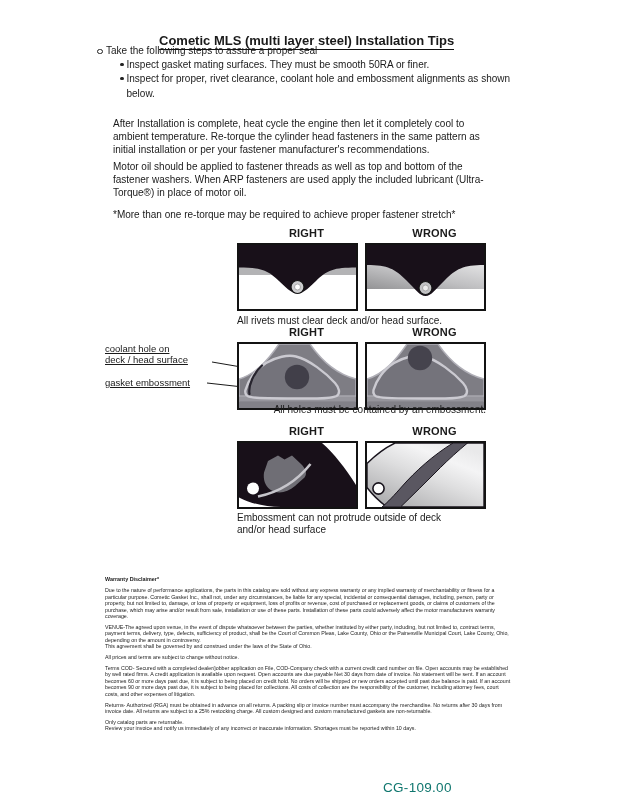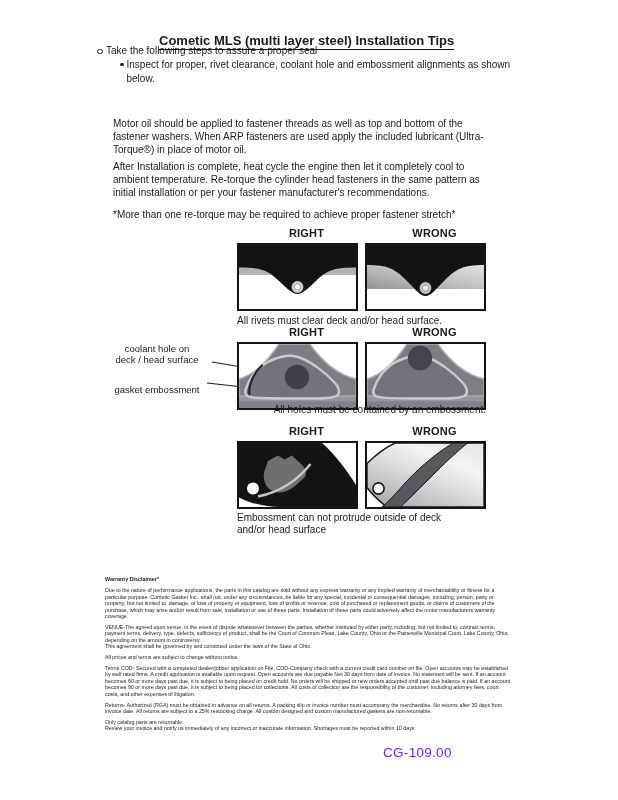--- a/index.html
+++ b/index.html
@@ -31,52 +31,56 @@
 
   
   .dlabel{width:139px;text-align:center;font-size:11px;font-weight:700;letter-spacing:.2px;}
   .dbox{width:121px;height:68px;border:2px solid #131313;box-sizing:border-box;background:#fff;}
   .dbox svg{display:block;}
   .caption{font-size:10px;line-height:12px;white-space:nowrap;}
   .c1{left:237px;} .c2{left:365px;}
   .r1l{top:227px;} .r1b{top:243px;} .r1c{top:315px;}
   .r2l{top:326px;} .r2b{top:342px;} .r2c{top:404px;left:237px;width:249px;text-align:right;}
   .r3l{top:425px;} .r3b{top:441px;} .r3c{top:512px;}
-  .callouts{left:105px;top:343px;width:104px;text-align:center;font-size:9.5px;line-height:11px;}
-  .callouts .second{margin-top:19px;}
+  .callouts{left:105px;top:343px;width:104px;text-align:left;font-size:9.5px;line-height:11px;text-decoration:underline;}
+  .callouts .second{margin-top:12px;}
   .leader-svg{left:105px;top:340px;pointer-events:none;}
 
   
   .disclaimer{left:105px;top:576px;width:408px;font-size:5.3px;line-height:6.4px;color:#222;}
   .disclaimer h3{margin:0 0 5px 0;font-size:5.4px;font-weight:700;}
   .disclaimer p{margin:0 0 4.5px 0;white-space:pre-line;}
 
-  .footer-code{left:383px;top:745px;font-size:13.5px;letter-spacing:.3px;color:#6d28d9;}
+  .footer-code{left:383px;top:780px;font-size:13.5px;letter-spacing:.3px;color:#0f766e;}
 </style>
 </head>
 <body>
 
 <div>
 
   <h1 class="abs page-title">Cometic MLS (multi layer steel) Installation Tips</h1>
 
   <div class="abs tips">
     <div class="tip-row">
         <span class="b-circ"></span>
         <span>Take the following steps to assure a proper seal</span>
       </div>
     <div class="tip-row sub">
         <span class="b-dot"></span>
+        <span>Inspect gasket mating surfaces.  They must be smooth 50RA or finer.</span>
+      </div>
+    <div class="tip-row sub">
+        <span class="b-dot"></span>
         <span>Inspect for proper, rivet clearance, coolant hole and embossment alignments as shown below.</span>
       </div>
   </div>
 
   <section class="abs diesel">
+    <p>After Installation is complete, heat cycle the engine then let it completely cool to ambient temperature. Re-torque the cylinder head fasteners in the same pattern as initial installation or per your fastener manufacturer's recommendations.</p>
     <p>Motor oil should be applied to fastener threads as well as top and bottom of the fastener washers. When ARP fasteners are used apply the included lubricant (Ultra-Torque®) in place of motor oil.</p>
-    <p>After Installation is complete, heat cycle the engine then let it completely cool to ambient temperature. Re-torque the cylinder head fasteners in the same pattern as initial installation or per your fastener manufacturer's recommendations.</p>
     <p class="note">*More than one re-torque may be required to achieve proper fastener stretch*</p>
   </section>
 
   <svg class="abs leader-svg" width="200" height="62" viewBox="0 0 200 62">
     <line x1="107" y1="22" x2="183" y2="35" stroke="#1a1a1a" stroke-width="1"></line>
     <line x1="102" y1="43" x2="156" y2="49" stroke="#1a1a1a" stroke-width="1"></line>
   </svg>
 
   <div class="abs callouts">
     <div>coolant hole on</div>

